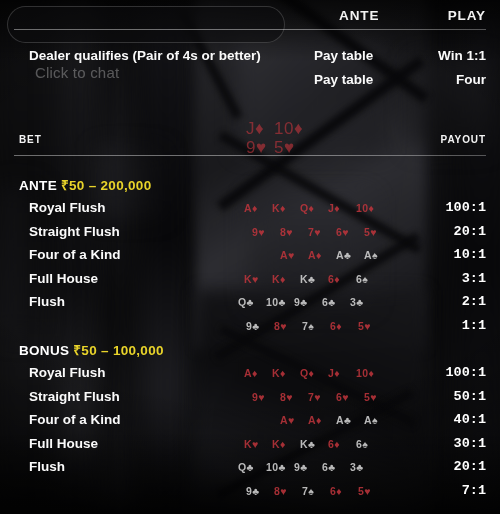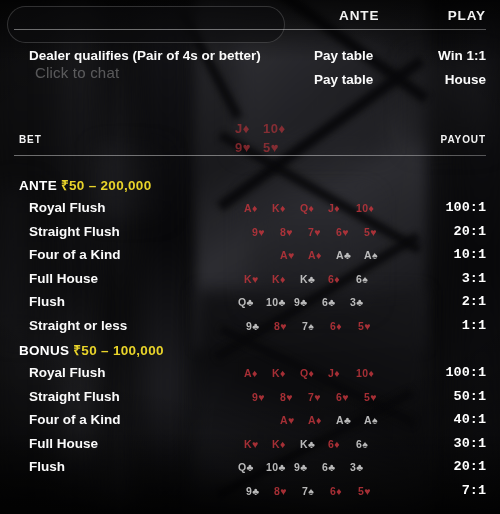--- a/index.html
+++ b/index.html
@@ -112,22 +112,22 @@
 
   
   .qrow{ position:absolute; left:0; right:0; height:22px; font-size:13.5px; font-weight:bold; }
   #qrow-0{ top:48px;text-align:center; }
   #qrow-1{ top:72px; }
   .qrow .q-label{ position:absolute; left:29px; color:#fafafa; white-space:nowrap; }
   .qrow .q-mid  { position:absolute; left:314px; color:#fafafa; }
   .qrow .q-right{ position:absolute; right:14px; color:#fafafa; }
 
   
-  #deal-cards{ position:absolute; left:235px; top:119px; width:90px;
-               font-size:13px; font-weight:bold; line-height:19px; letter-spacing:.5px;
+  #deal-cards{ position:absolute; left:246px; top:119px; width:90px;
+               font-size:17px; font-weight:normal; line-height:19px; letter-spacing:.5px;
                opacity:.62; }
   #deal-cards .cl{ display:inline-block; width:28px; }
   .red{ color:#c0353c; } .blk{ color:#d8d8d8; }
 
   
   #bet-hdr{ position:absolute; top:134px; left:0; right:0; height:20px;
             font-size:10px; font-weight:bold; letter-spacing:.9px; color:#f4f4f4; }
   #bet-hdr .l{ position:absolute; left:19px; }
   #bet-hdr .r{ position:absolute; right:14px; }
 
@@ -195,21 +195,21 @@
   <span class="hdr" id="hdr-play">PLAY</span>
   <div class="rule" id="rule-top"></div>
 
   <div class="qrow" id="qrow-0">
     <span class="q-label">Dealer qualifies (Pair of 4s or better)</span>
     <span class="q-mid">Pay table</span>
     <span class="q-right">Win 1:1</span>
   </div>
   <div class="qrow" id="qrow-1">
     <span class="q-mid">Pay table</span>
-    <span class="q-right">House</span>
+    <span class="q-right">Four</span>
   </div>
 
   <div id="deal-cards">
       <div><span class="cl red">J♦</span><span class="cl red">10♦</span></div>
       <div><span class="cl red">9♥</span><span class="cl red">5♥</span></div>
     </div>
 
   <div id="bet-hdr">
     <span class="l">BET</span>
     <span class="r">PAYOUT</span>
@@ -245,21 +245,20 @@
         <span class="p-name">Full House</span>
         <span class="p-cards" style="left:244px"><span class="cl red">K♥</span><span class="cl red">K♦</span><span class="cl blk">K♣</span><span class="cl red">6♦</span><span class="cl blk">6♠</span></span>
         <span class="p-pay">3:1</span>
       </div>
       <div class="prow" style="top: 294px;">
         <span class="p-name">Flush</span>
         <span class="p-cards" style="left:238px"><span class="cl blk">Q♣</span><span class="cl blk">10♣</span><span class="cl blk">9♣</span><span class="cl blk">6♣</span><span class="cl blk">3♣</span></span>
         <span class="p-pay">2:1</span>
       </div>
       <div class="prow" style="top: 317.5px;">
-        <span class="p-name">Straight or less</span>
         <span class="p-cards" style="left:246px"><span class="cl blk">9♣</span><span class="cl red">8♥</span><span class="cl blk">7♠</span><span class="cl red">6♦</span><span class="cl red">5♥</span></span>
         <span class="p-pay">1:1</span>
       </div>
       <div class="prow" style="top: 365px;">
         <span class="p-name">Royal Flush</span>
         <span class="p-cards" style="left:244px"><span class="cl red">A♦</span><span class="cl red">K♦</span><span class="cl red">Q♦</span><span class="cl red">J♦</span><span class="cl red">10♦</span></span>
         <span class="p-pay">100:1</span>
       </div>
       <div class="prow" style="top: 388.5px;">
         <span class="p-name">Straight Flush</span>

